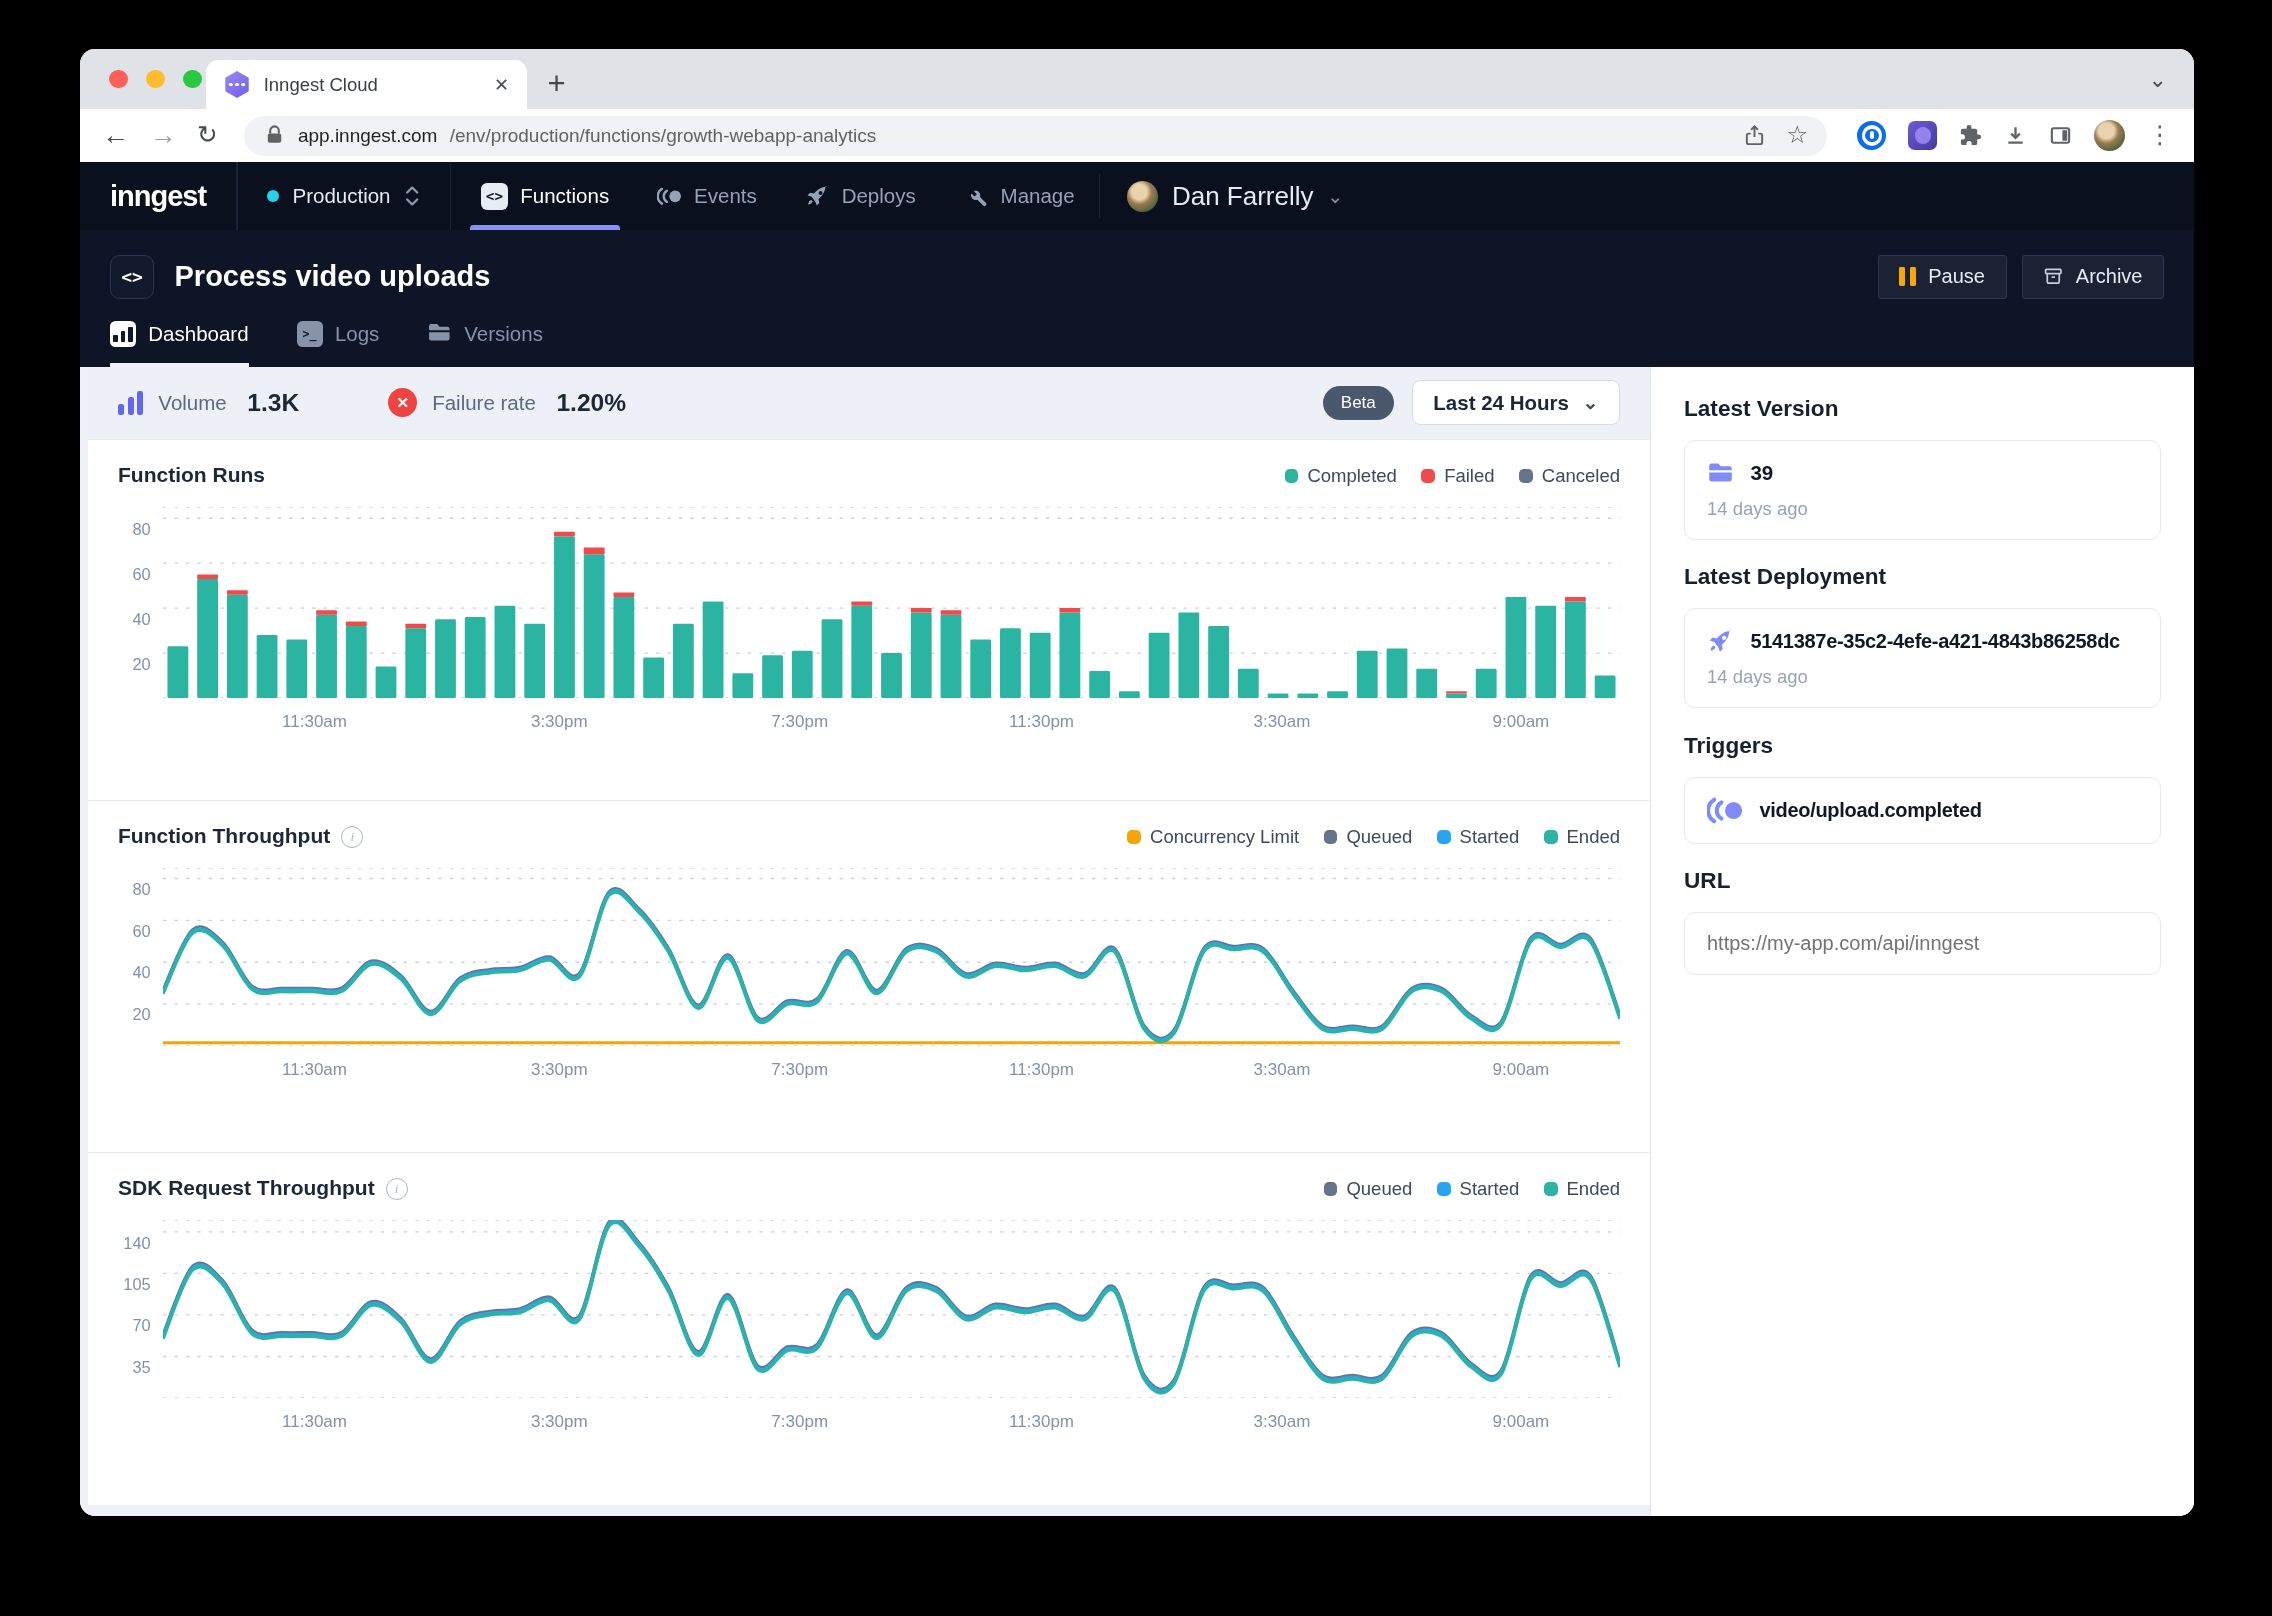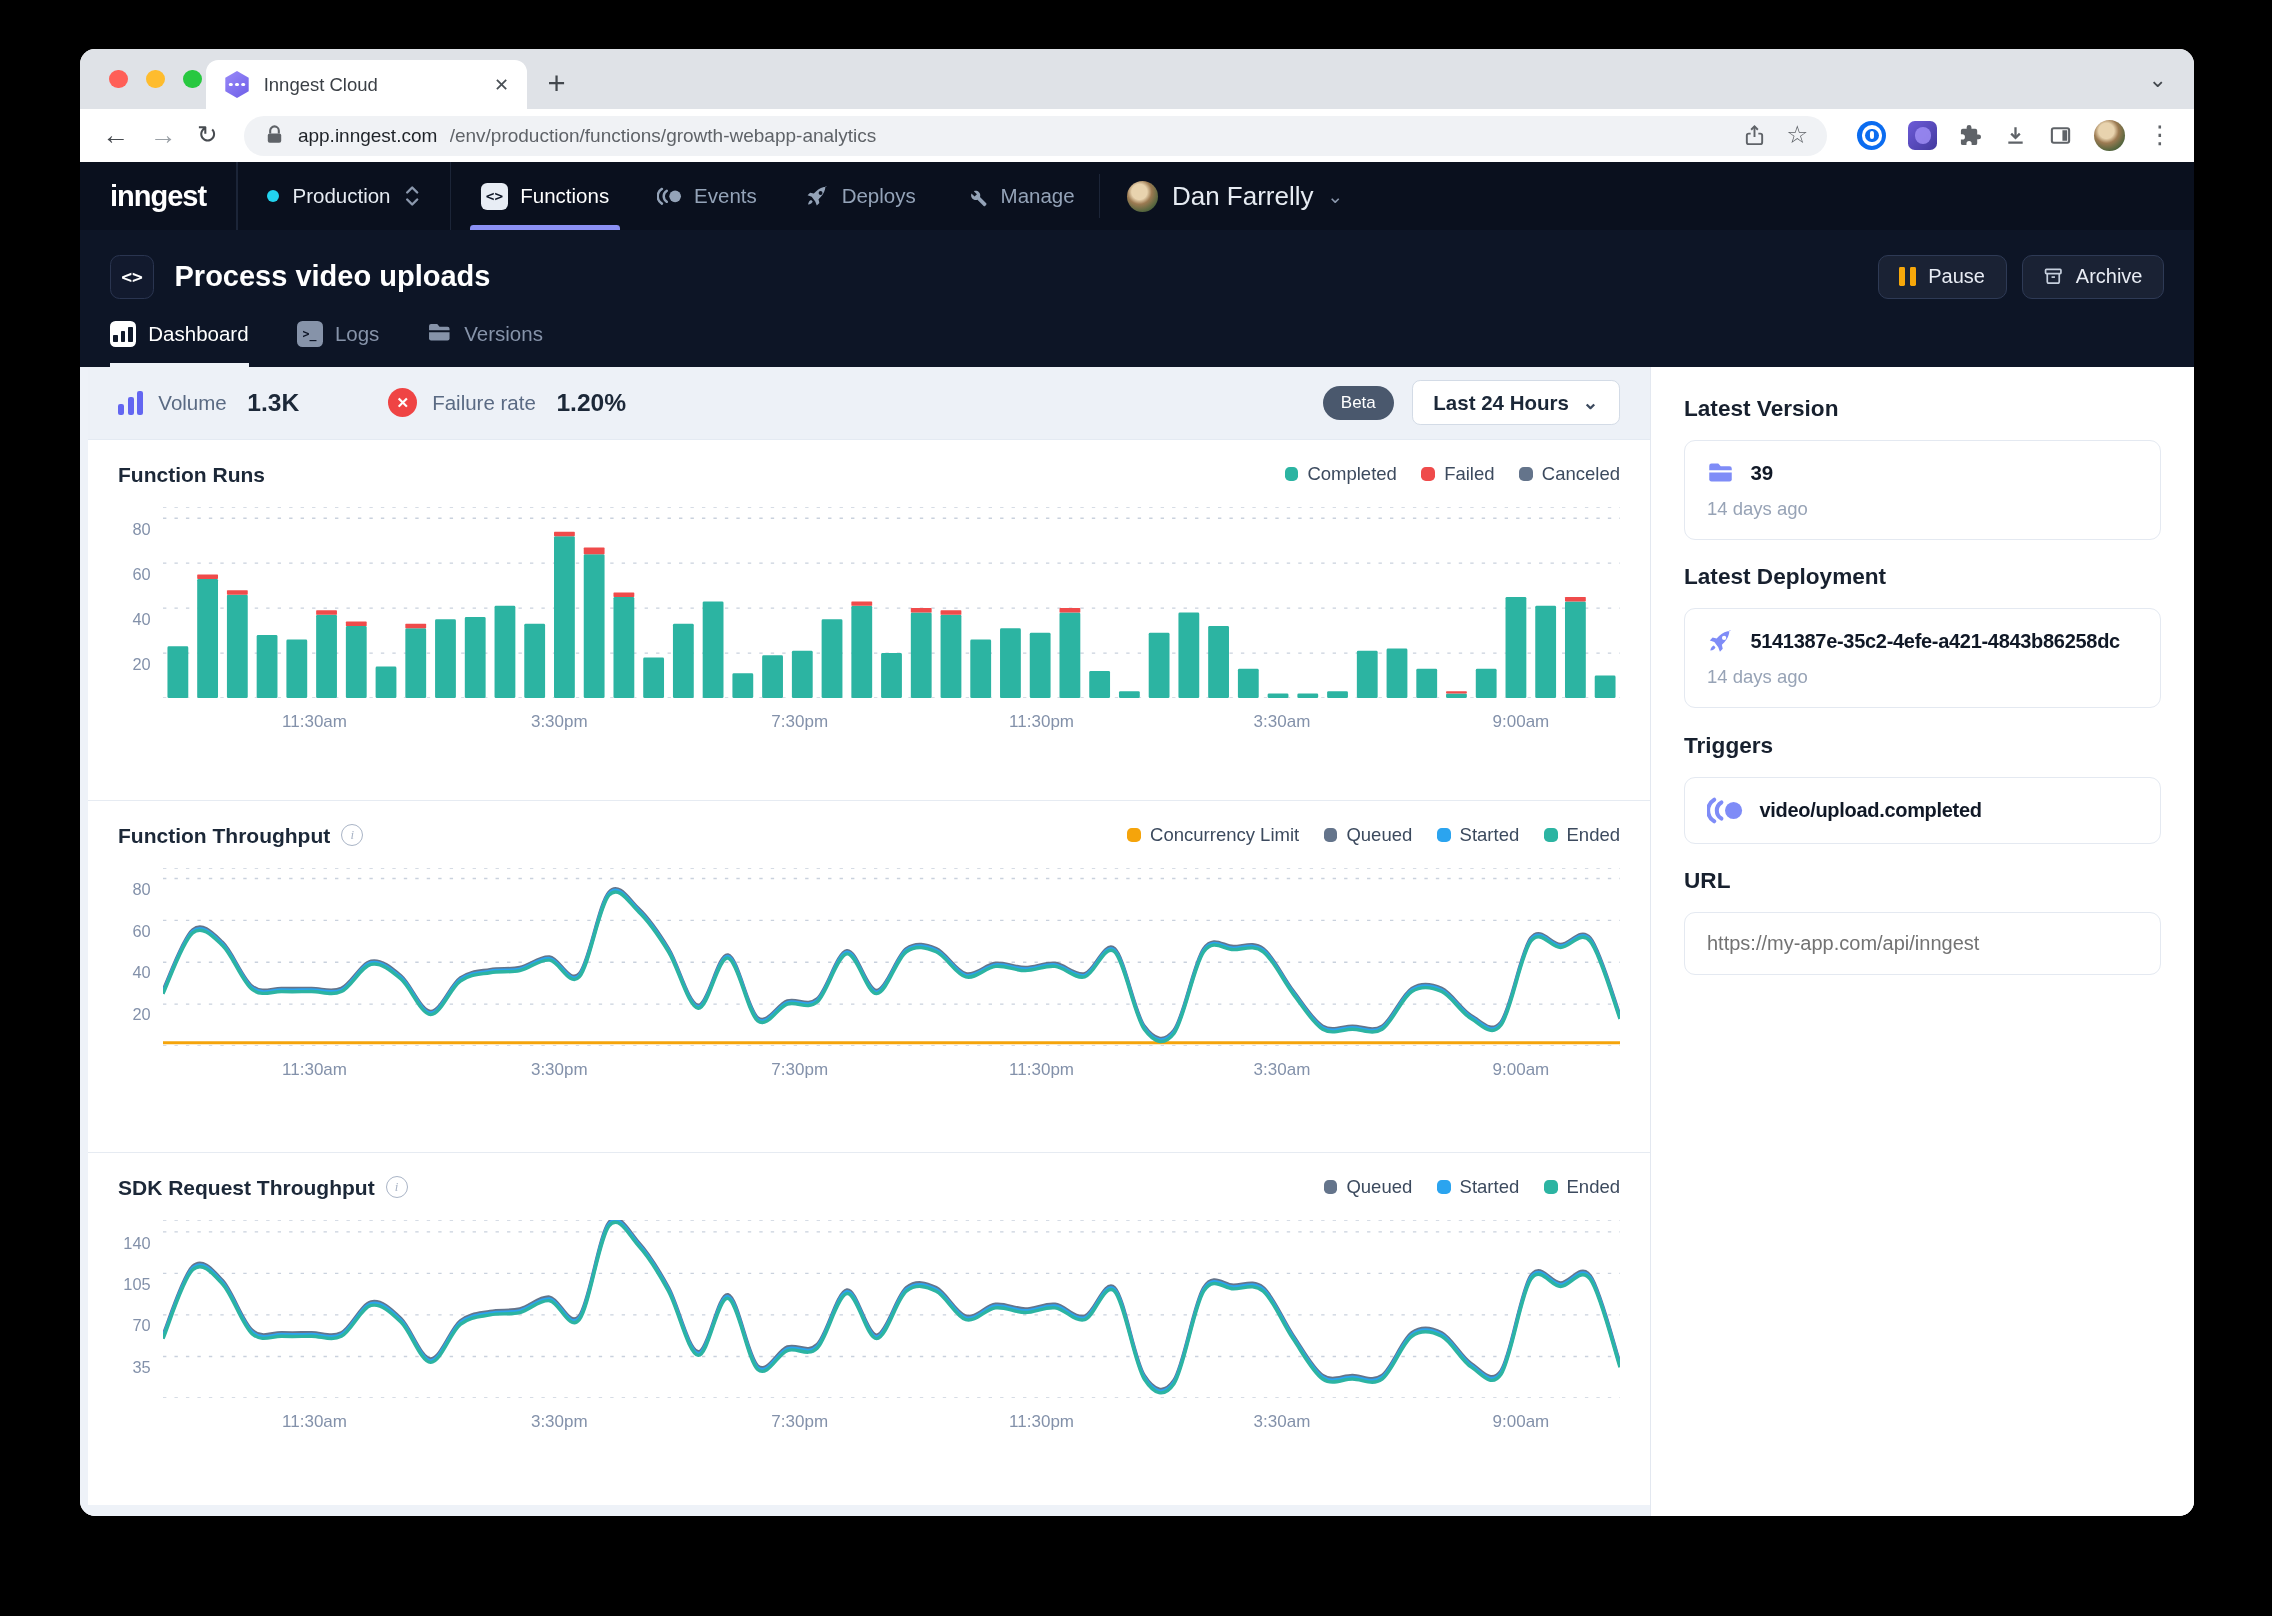--- a/index.html
+++ b/index.html
@@ -74,21 +74,21 @@
   .user-name{font-size:26px;color:#e6ebf2;white-space:nowrap;}
   .user-chev{font-size:19px;color:#8b98ad;line-height:1;}
   
   .pagehead{background:#0d1526;padding:24.6px 30px 0;flex:none;}
   .ph-top{display:flex;align-items:center;}
   .fn-icon{width:44px;height:44px;border:1.4px solid #2a3550;background:#121a2e;border-radius:9.6px;
            display:flex;align-items:center;justify-content:center;color:#fff;font-size:18px;
            font-family:"DejaVu Sans Mono",monospace;font-weight:bold;box-sizing:border-box;}
   .page-title{font-size:29px;font-weight:bold;color:#fff;margin-left:20.5px;}
   .ph-actions{margin-left:auto;display:flex;gap:15px;}
-  .btn-dark{height:44px;background:#1a2234;border:1.4px solid #2e3a55;border-radius:10px;display:flex;
+  .btn-dark{height:44px;background:#1a2234;border:1.4px solid #2e3a55;border-radius:3px;display:flex;
             align-items:center;gap:12.3px;padding:0 20.5px;color:#e8ecf4;font-size:20px;box-sizing:border-box;}
   .pause-bars{display:flex;gap:5.5px;}
   .pause-bars span{width:5.5px;height:19px;background:#f6a70a;border-radius:1.4px;display:block;}
   .ph-tabs{display:flex;gap:48px;margin-top:22px;}
   .ph-tab{display:flex;align-items:center;gap:12.3px;font-size:20.5px;color:#8693a9;padding-bottom:16.4px;
           border-bottom:4.1px solid transparent;}
   .ph-tab.active{color:#fff;border-color:#eef2f8;}
   .mini-box{width:26px;height:26px;border-radius:5.5px;display:flex;align-items:flex-end;justify-content:center;
             gap:2.7px;padding-bottom:4.8px;box-sizing:border-box;background:#fff;flex:none;}
   .mini-box i{display:block;width:4.8px;background:#10192a;border-radius:0.7px;}
@@ -110,21 +110,21 @@
   .beta{margin-left:auto;background:#4a586d;color:#fff;font-size:17px;padding:6.8px 18px;border-radius:683px;}
   .range-btn{height:45px;background:#fff;border:1.4px solid #d3dbe6;border-radius:8.2px;display:flex;
              align-items:center;gap:13.7px;padding:0 20.5px;font-size:20.5px;font-weight:600;color:#1c2838;
              margin-left:18px;box-sizing:border-box;}
   .range-chev{font-size:19px;color:#3c4a5e;line-height:1;}
   .charts{background:#fff;flex:none;}
   .chart-section{padding:0 30px;border-bottom:1.4px solid #e6ebf2;box-sizing:border-box;}
   .chart-section.s1{height:361px;}
   .chart-section.s2{height:352px;}
   .chart-section.s3{height:352px;border-bottom:none;}
-  .cs-head{display:flex;align-items:flex-start;padding-top:23px;}
+  .cs-head{display:flex;align-items:flex-end;padding-top:23px;}
   .cs-title{font-size:21px;font-weight:bold;color:#1c2838;}
   .info{width:22px;height:22px;border:1.4px solid #a9b4c6;border-radius:50%;color:#a9b4c6;font-size:13px;
         display:flex;align-items:center;justify-content:center;margin-left:11px;box-sizing:border-box;
         font-style:italic;font-family:"Liberation Serif",serif;}
   .legend{margin-left:auto;display:flex;gap:24.6px;align-items:center;}
   .lg{display:flex;align-items:center;gap:9px;font-size:18.5px;color:#3c4a5e;}
   .lg-dot{width:13.7px;height:13.7px;border-radius:4.8px;background:#ccc;flex:none;}
   .chart-body{display:flex;margin-top:20.5px;}
   .ygutter{width:45px;position:relative;flex:none;}
   .ytick{position:absolute;right:12.3px;font-size:16.4px;color:#8391aa;}

